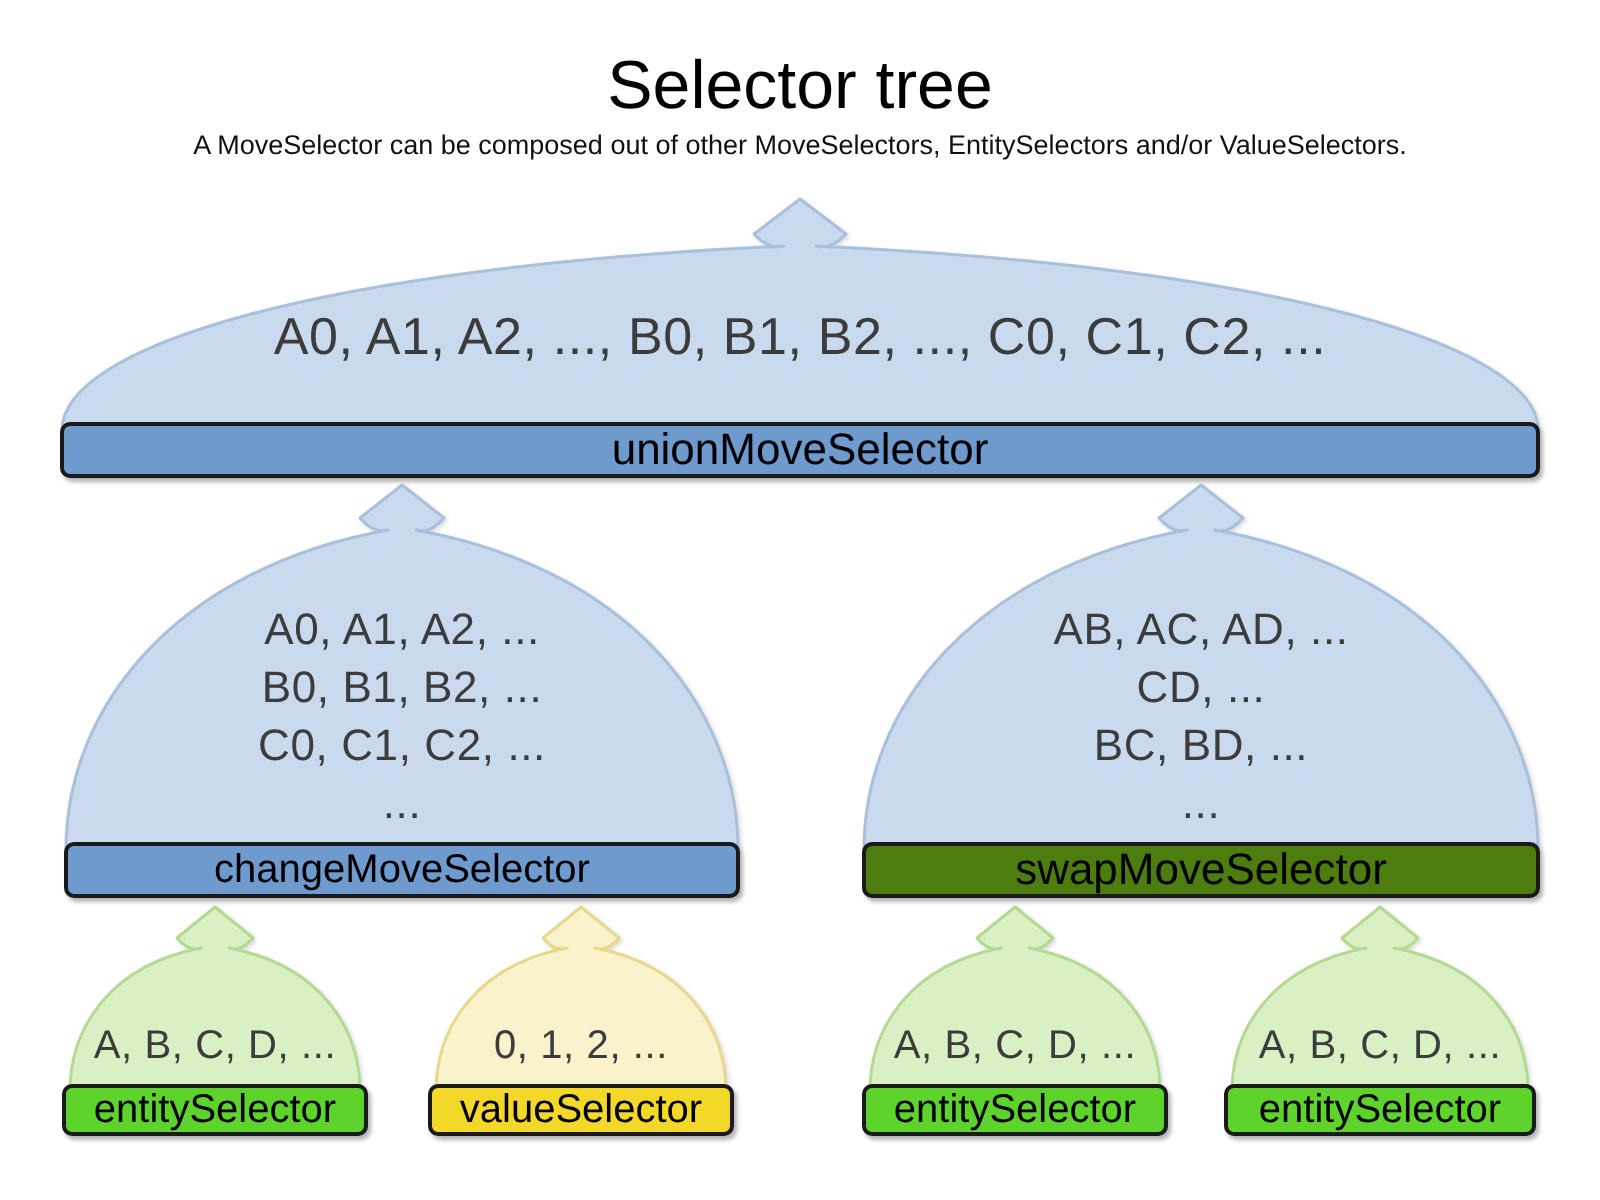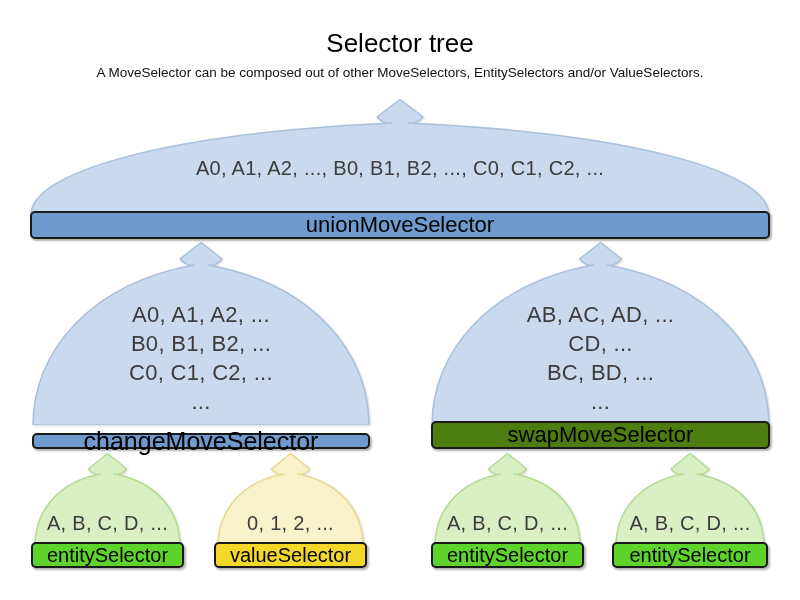--- a/index.html
+++ b/index.html
@@ -6,21 +6,21 @@
   body{
     width:800px;height:600px;
     background:#ffffff;
     font-family:"Liberation Sans", sans-serif;
     position:relative;
     overflow:hidden;
   }
   #stage{position:absolute;left:0;top:0;width:800px;height:600px;}
   .title{
     position:absolute;left:0;top:24px;width:800px;
-    text-align:center;font-size:26px;color:#000;line-height:38px;
+    text-align:center;font-size:34px;color:#000;line-height:38px;
   }
   .subtitle{
     position:absolute;left:0;top:65px;width:800px;
     text-align:center;font-size:13.5px;color:#111;line-height:16px;
   }
   .funnel{position:absolute;}
   .funnel svg{
     position:absolute;left:0;top:0;
     filter:drop-shadow(1px 1.5px 1px rgba(0,0,0,0.15));
   }
@@ -43,37 +43,37 @@
 
 <div id="stage">
 
   <div class="title">Selector tree</div>
   <div class="subtitle">A MoveSelector can be composed out of other MoveSelectors, EntitySelectors and/or ValueSelectors.</div>
 
   <div class="funnel" style="left: 30px; top: 98px; width: 740px; height: 141px;">
     <svg width="740" height="117" viewBox="0 0 740 117">
         <path d="M 1 117 C 1 75.6 126.69999999999999 36.04 362 25 Q 354.5 27 347 19 L 370 1.5 L 393 19 Q 385.5 27 378 25 C 613.3 36.04 739 75.6 739 117 Z" fill="#c9d9ee" stroke="#a9c0dd" stroke-width="1.5" stroke-linejoin="round"></path>
       </svg>
-    <div class="dome-text" style="top: 57px; font-size: 20px; line-height: 27px; color: rgb(60, 60, 60);">
+    <div class="dome-text" style="top: 57px; font-size: 26px; line-height: 27px; color: rgb(60, 60, 60);">
       <div>A0, A1, A2, ..., B0, B1, B2, ..., C0, C1, C2, ...</div>
     </div>
     <div class="bar" style="height: 28px; font-size: 22px; background: rgb(110, 154, 206); border-color: rgb(26, 26, 26); color: rgb(0, 0, 0);">unionMoveSelector</div>
   </div>
 
   <div class="funnel" style="left: 32px; top: 241px; width: 338px; height: 208px;">
     <svg width="338" height="184" viewBox="0 0 338 184">
         <path d="M 1 184 C 1 112 56.699999999999996 43.2 162 24 Q 155 26 148 18 L 169 1.5 L 190 18 Q 183 26 176 24 C 281.3 43.2 337 112 337 184 Z" fill="#c9d9ee" stroke="#a9c0dd" stroke-width="1.5" stroke-linejoin="round"></path>
       </svg>
     <div class="dome-text" style="top: 59px; font-size: 22px; line-height: 29px; color: rgb(60, 60, 60);">
       <div>A0, A1, A2, ...</div>
       <div>B0, B1, B2, ...</div>
       <div>C0, C1, C2, ...</div>
       <div>...</div>
     </div>
-    <div class="bar" style="height: 16px; font-size: 25px; background: rgb(110, 154, 206); border-color: rgb(26, 26, 26); color: rgb(0, 0, 0);">changeMoveSelector</div>
+    <div class="bar" style="height: 28px; font-size: 20px; background: rgb(110, 154, 206); border-color: rgb(26, 26, 26); color: rgb(0, 0, 0);">changeMoveSelector</div>
   </div>
 
   <div class="funnel" style="left: 431px; top: 241px; width: 339px; height: 208px;">
     <svg width="339" height="184" viewBox="0 0 339 184">
         <path d="M 1 184 C 1 112 56.87499999999999 43.2 162.5 24 Q 155.5 26 148.5 18 L 169.5 1.5 L 190.5 18 Q 183.5 26 176.5 24 C 282.125 43.2 338 112 338 184 Z" fill="#c9d9ee" stroke="#a9c0dd" stroke-width="1.5" stroke-linejoin="round"></path>
       </svg>
     <div class="dome-text" style="top: 59px; font-size: 22px; line-height: 29px; color: rgb(60, 60, 60);">
       <div>AB, AC, AD, ...</div>
       <div>CD, ...</div>
       <div>BC, BD, ...</div>

